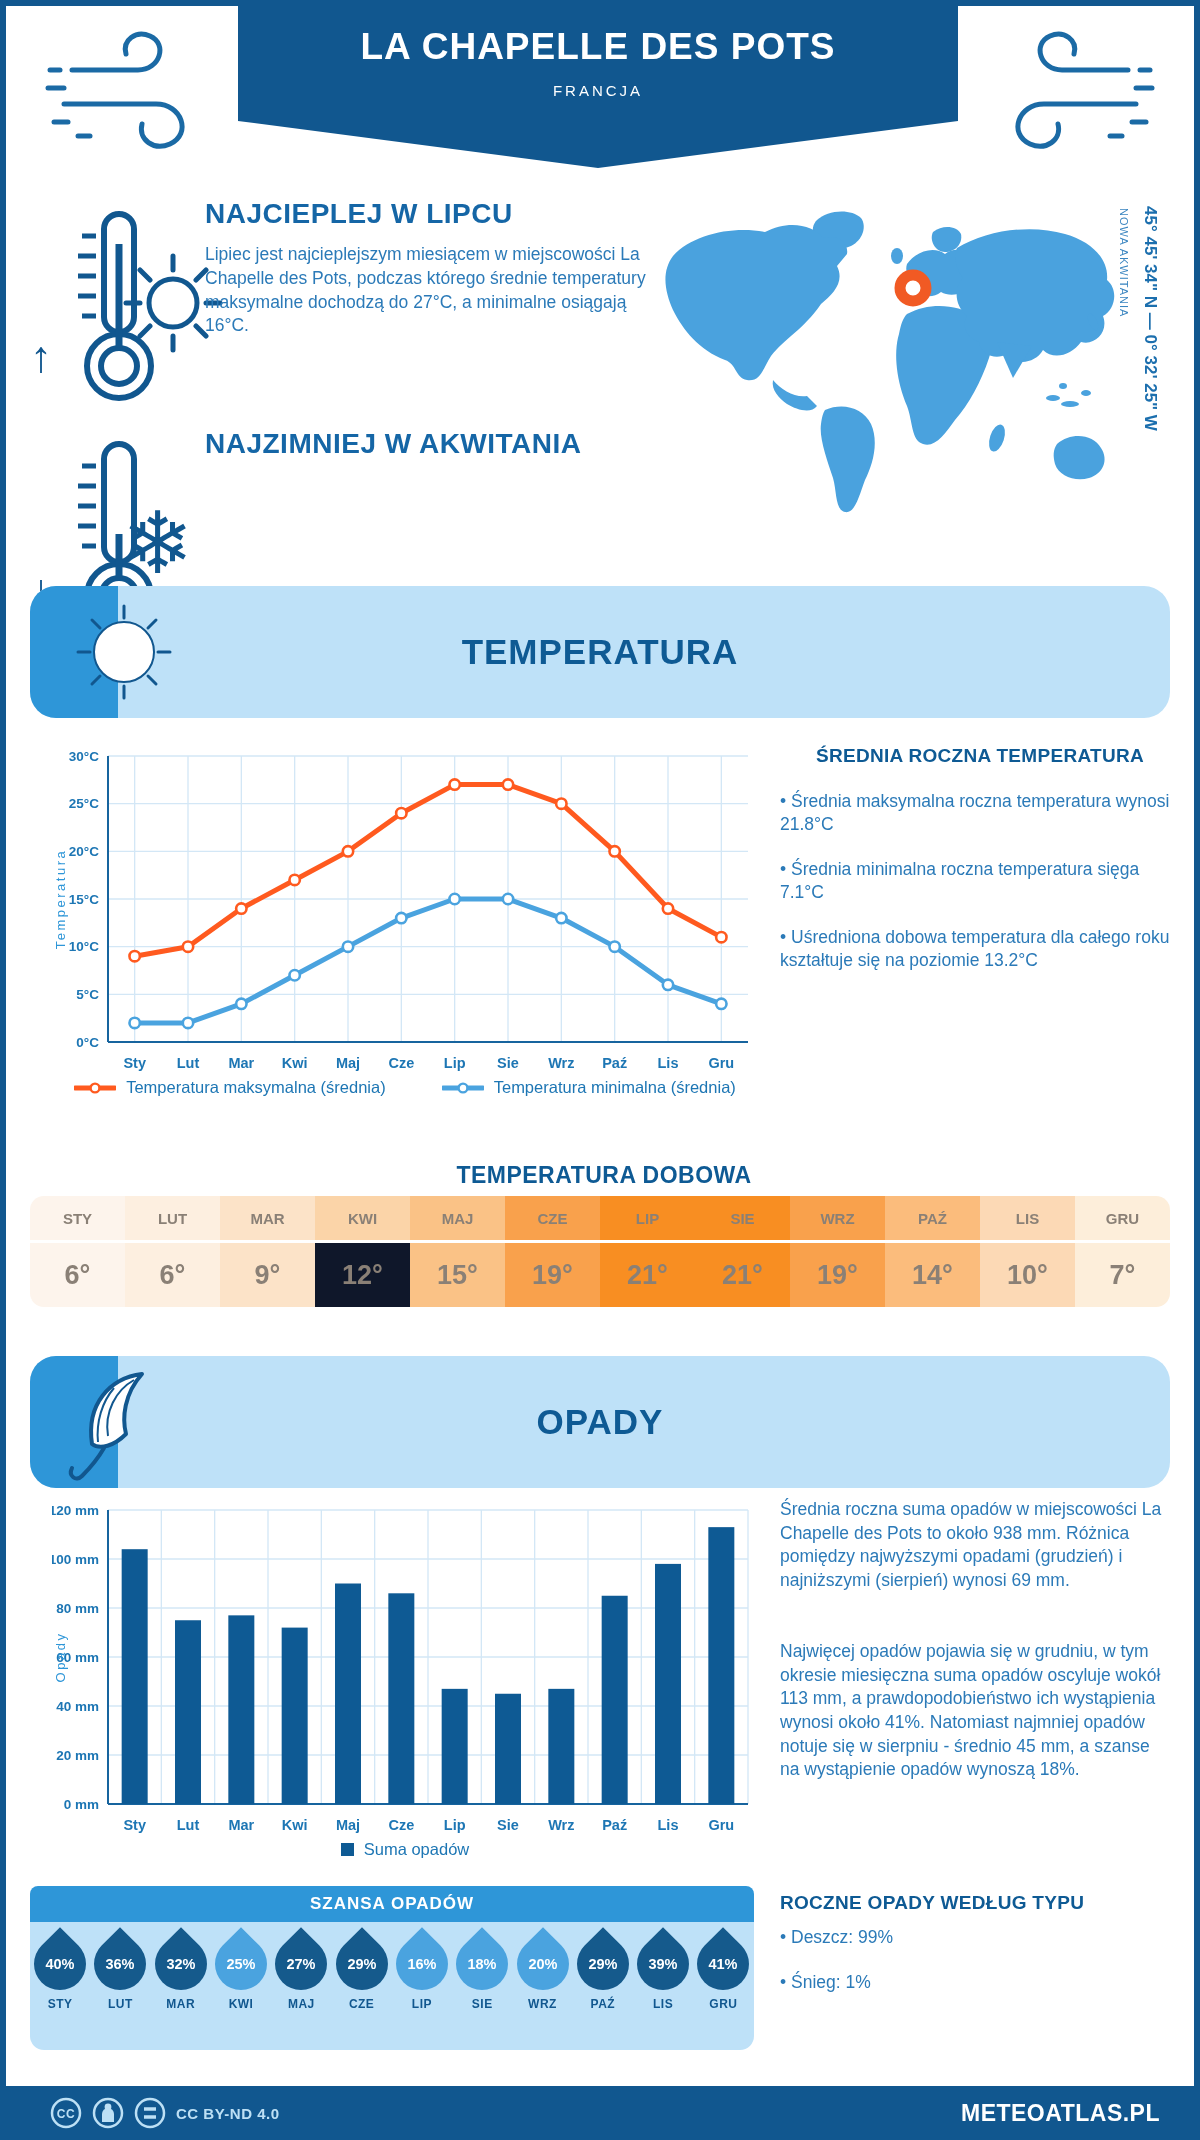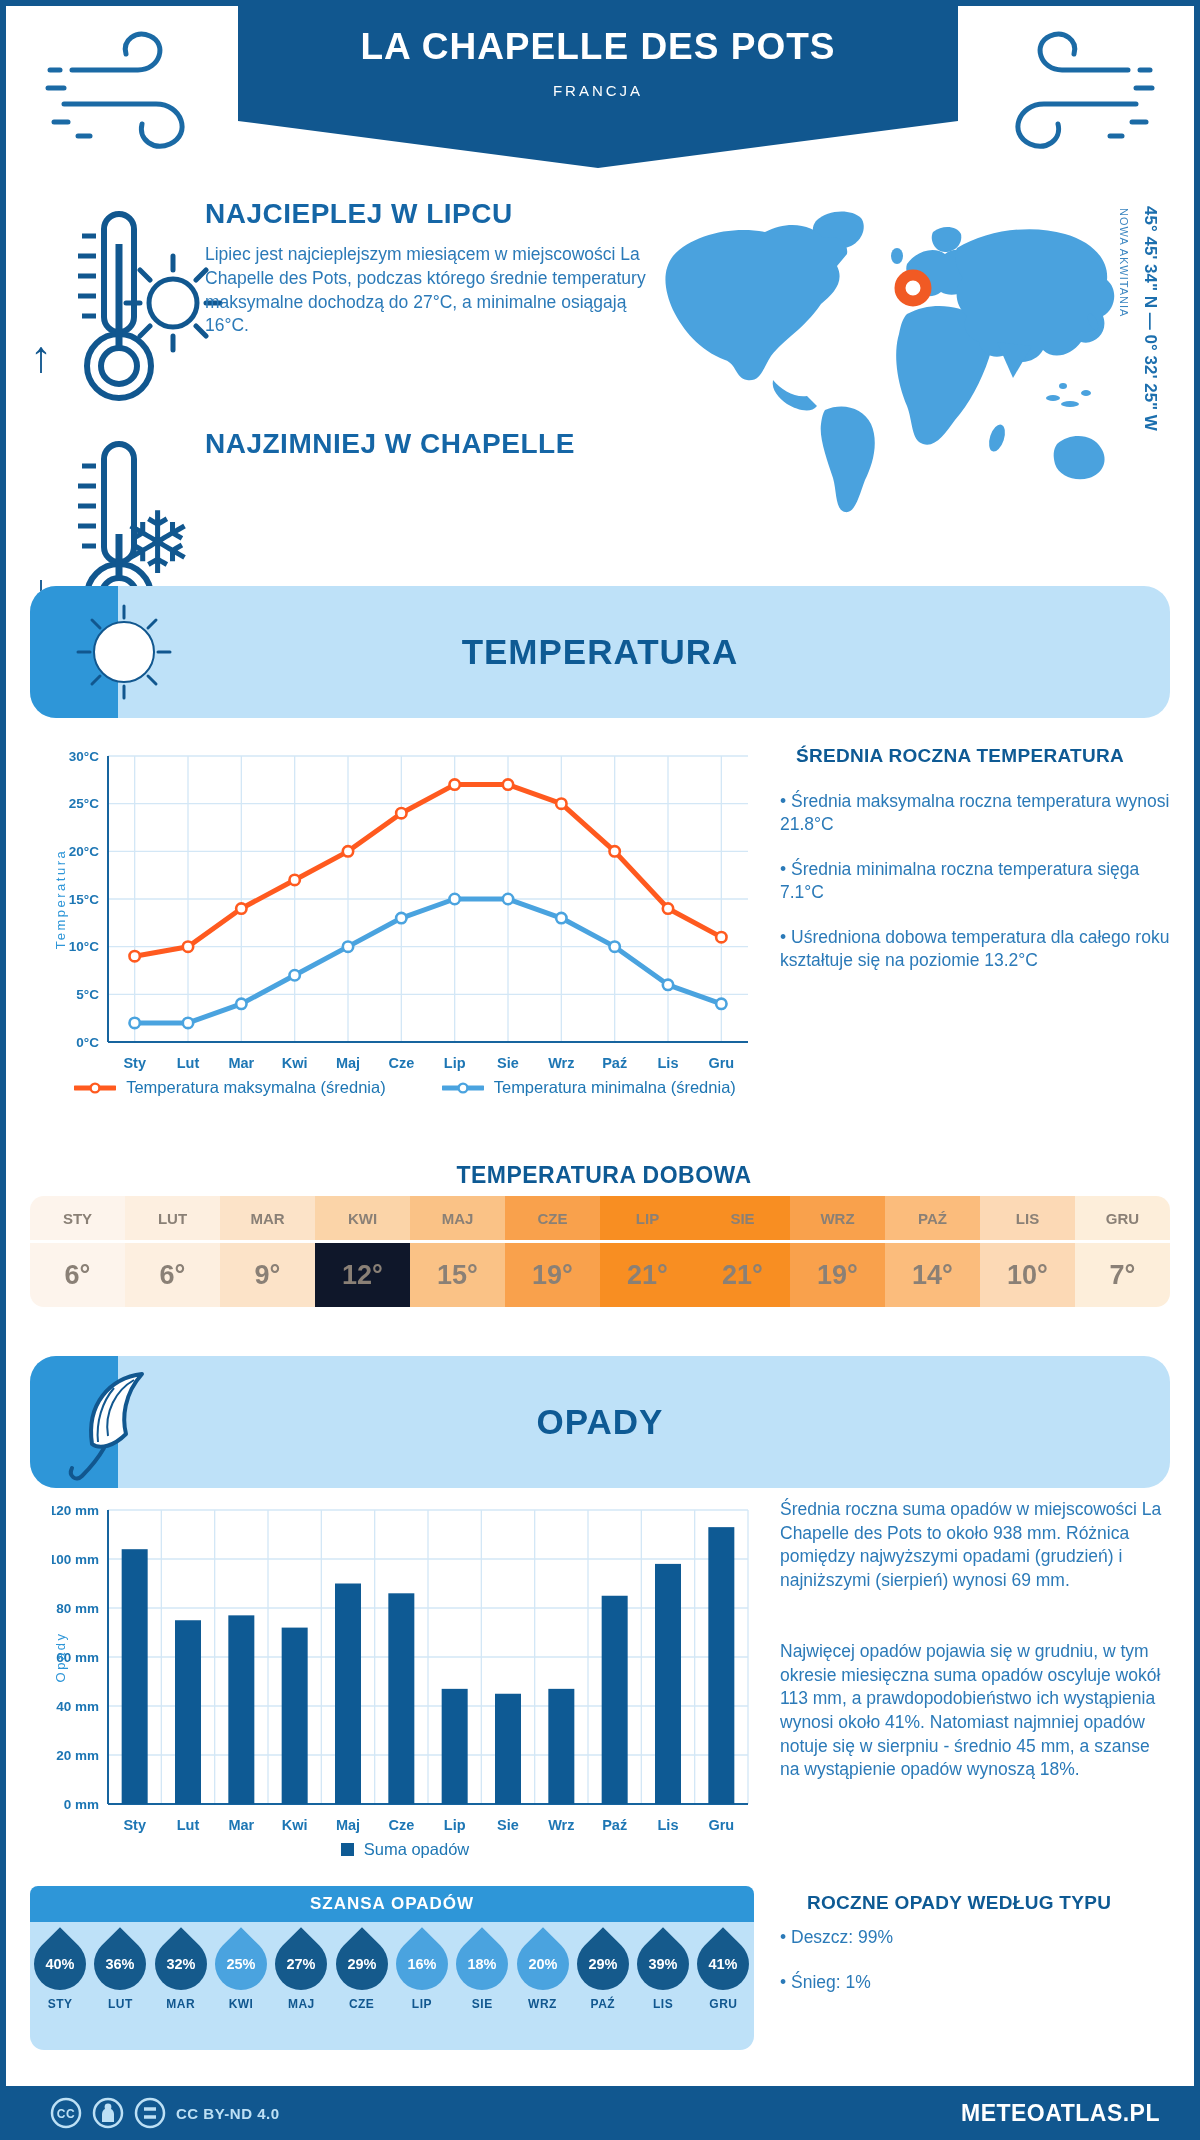--- a/index.html
+++ b/index.html
@@ -135,21 +135,21 @@
     <g fill="none" stroke="#11578f" stroke-width="6">
       <rect x="46" y="6" width="30" height="118" rx="15"></rect>
       <circle cx="61" cy="158" r="32"></circle>
       <circle cx="61" cy="158" r="18"></circle>
       <path d="M61 96 v46" stroke-width="7"></path>
       <path d="M24 28 h14 M20 48 h18 M20 68 h18 M20 88 h18 M24 108 h14" stroke-width="5"></path>
     </g>
   </svg>
   <div class="snow" style="left:122px;top:500px">❄</div>
   <div class="arrow" style="left:30px;top:565px">↓</div>
-  <div class="info-head" style="top:428px">NAJZIMNIEJ W CHAPELLE</div>
+  <div class="info-head" style="top:428px">NAJZIMNIEJ W AKWITANIA</div>
 
   <svg class="map" width="470" height="330" viewBox="0 0 470 330">
     <g fill="#4aa2de">
       <path d="M172,20 c10,-10 34,-12 44,-2 c6,8 2,22 -10,28 c-14,6 -30,2 -36,-8 c-4,-8 -2,-14 2,-18 z"></path>
       <path d="M28,56 c20,-22 60,-30 92,-24 c22,-12 48,-8 58,6 c14,-4 26,4 24,16 l-10,12 c8,16 -4,28 -16,38 c-18,26 -36,34 -50,52 c-8,12 -10,26 -24,24 c-12,-2 -10,-16 -22,-20 c-26,-10 -42,-30 -52,-50 c-8,-18 -12,-38 0,-54 z"></path>
       <path d="M128,180 c8,10 22,18 34,16 l10,10 c-6,8 -20,4 -30,-2 c-8,-6 -16,-14 -14,-24 z"></path>
       <path d="M180,210 c18,-8 38,-2 46,14 c8,18 2,40 -6,56 c-6,16 -10,34 -20,32 c-10,-2 -8,-20 -12,-34 c-6,-18 -14,-40 -12,-54 c1,-7 2,-11 4,-14 z"></path>
       <path d="M288,32 c10,-8 24,-6 28,2 c2,10 -6,18 -16,18 c-10,0 -16,-12 -12,-20 z"></path>
       <ellipse cx="252" cy="56" rx="6" ry="8"></ellipse>
       <path d="M262,64 c10,-14 28,-18 38,-10 c10,-8 24,-4 26,6 c10,4 12,16 4,22 c-8,12 -24,16 -34,10 c-10,8 -24,4 -28,-6 c-6,-8 -8,-16 -6,-22 z"></path>
@@ -258,21 +258,21 @@
       </div>
       <div class="item">
         <svg width="42" height="12" viewBox="0 0 42 12">
           <line x1="1" y1="6" x2="41" y2="6" stroke="#4aa3df" stroke-width="5" stroke-linecap="round"></line>
           <circle cx="21" cy="6" r="4.4" fill="#fff" stroke="#4aa3df" stroke-width="2.4"></circle>
         </svg>
         <span>Temperatura minimalna (średnia)</span>
       </div>
     </div>
 
-  <div class="col-title" style="left:796px;top:745px;">ŚREDNIA ROCZNA TEMPERATURA</div>
+  <div class="col-title" style="left:816px;top:745px;">ŚREDNIA ROCZNA TEMPERATURA</div>
   <div id="annualBullets" class="bullets" style="left:780px;top:790px;">
       <div>• Średnia maksymalna roczna temperatura wynosi 21.8°C</div>
       <div>• Średnia minimalna roczna temperatura sięga 7.1°C</div>
       <div>• Uśredniona dobowa temperatura dla całego roku kształtuje się na poziomie 13.2°C</div>
     </div>
 
   <div class="dob-title" style="top:1162px;">TEMPERATURA DOBOWA</div>
   <div class="dob-table">
     <div id="dobHead" class="dob-row h">
         <div class="dob-cell" style="background:#fdf4ec;color:#8a8076">STY</div>
@@ -373,21 +373,21 @@
       <div class="item">
         <svg width="13" height="13" viewBox="0 0 13 13">
           <rect width="13" height="13" fill="#0e5a94"></rect>
         </svg>
         <span>Suma opadów</span>
       </div>
     </div>
 
   <div class="ptext" style="top:1498px;">Średnia roczna suma opadów w miejscowości La Chapelle des Pots to około 938 mm. Różnica pomiędzy najwyższymi opadami (grudzień) i najniższymi (sierpień) wynosi 69 mm.</div>
   <div class="ptext" style="top:1640px;">Najwięcej opadów pojawia się w grudniu, w tym okresie miesięczna suma opadów oscyluje wokół 113 mm, a prawdopodobieństwo ich wystąpienia wynosi około 41%. Natomiast najmniej opadów notuje się w sierpniu - średnio 45 mm, a szanse na wystąpienie opadów wynoszą 18%.</div>
-  <div class="col-title" style="left:807px;top:1892px;">ROCZNE OPADY WEDŁUG TYPU</div>
+  <div class="col-title" style="left:780px;top:1892px;">ROCZNE OPADY WEDŁUG TYPU</div>
   <div id="typeBullets" class="bullets" style="left:780px;top:1926px;">
       <div>• Deszcz: 99%</div>
       <div>• Śnieg: 1%</div>
     </div>
 
   <div class="chance">
     <div class="strip">SZANSA OPADÓW</div>
     <div id="dropRow" class="body">
         <div class="drop-item">
      <div class="drop" style="background:#155a8c">

